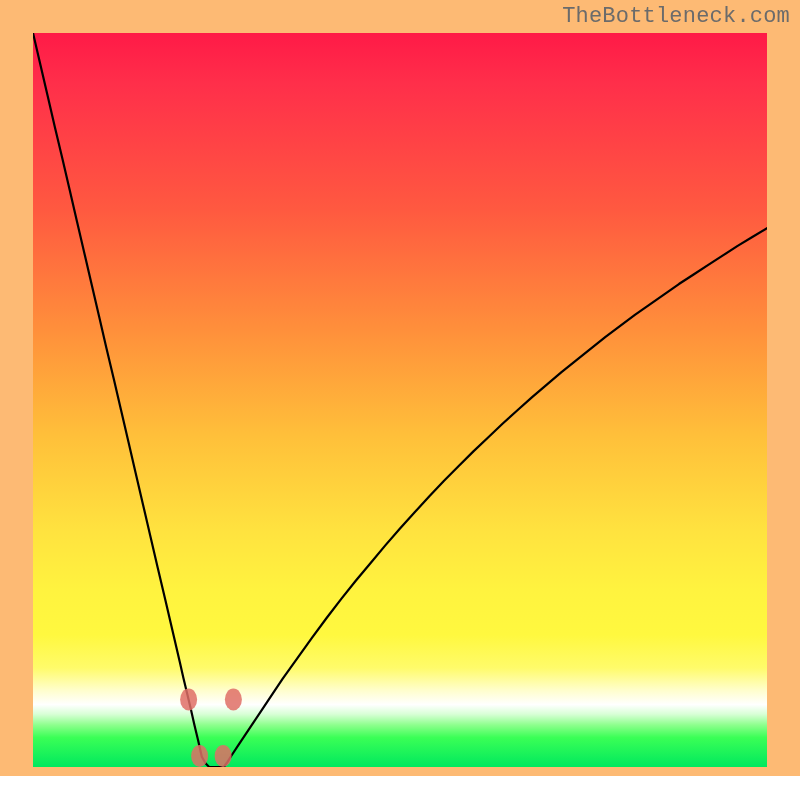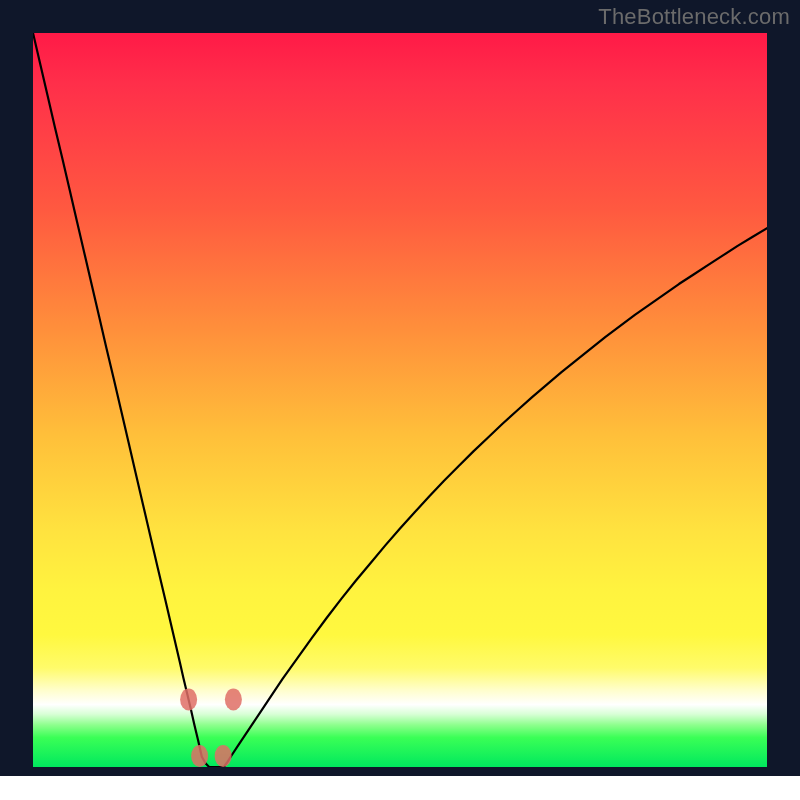--- a/index.html
+++ b/index.html
@@ -7,21 +7,22 @@
     padding: 0;
     width: 800px;
     height: 800px;
     overflow: hidden;
     font-family: Arial, Helvetica, sans-serif;
   }
   .frame {
     position: relative;
     width: 800px;
     height: 776px;
-    background: #0f172a;
+    background: #fdba74;
+    font-family: Liberation Mono, monospace;
   }
   .watermark {
     position: absolute;
     top: 4px;
     right: 10px;
     color: #6b6b6b;
     font-size: 22px;
     letter-spacing: 0.2px;
     z-index: 5;
     user-select: none;

